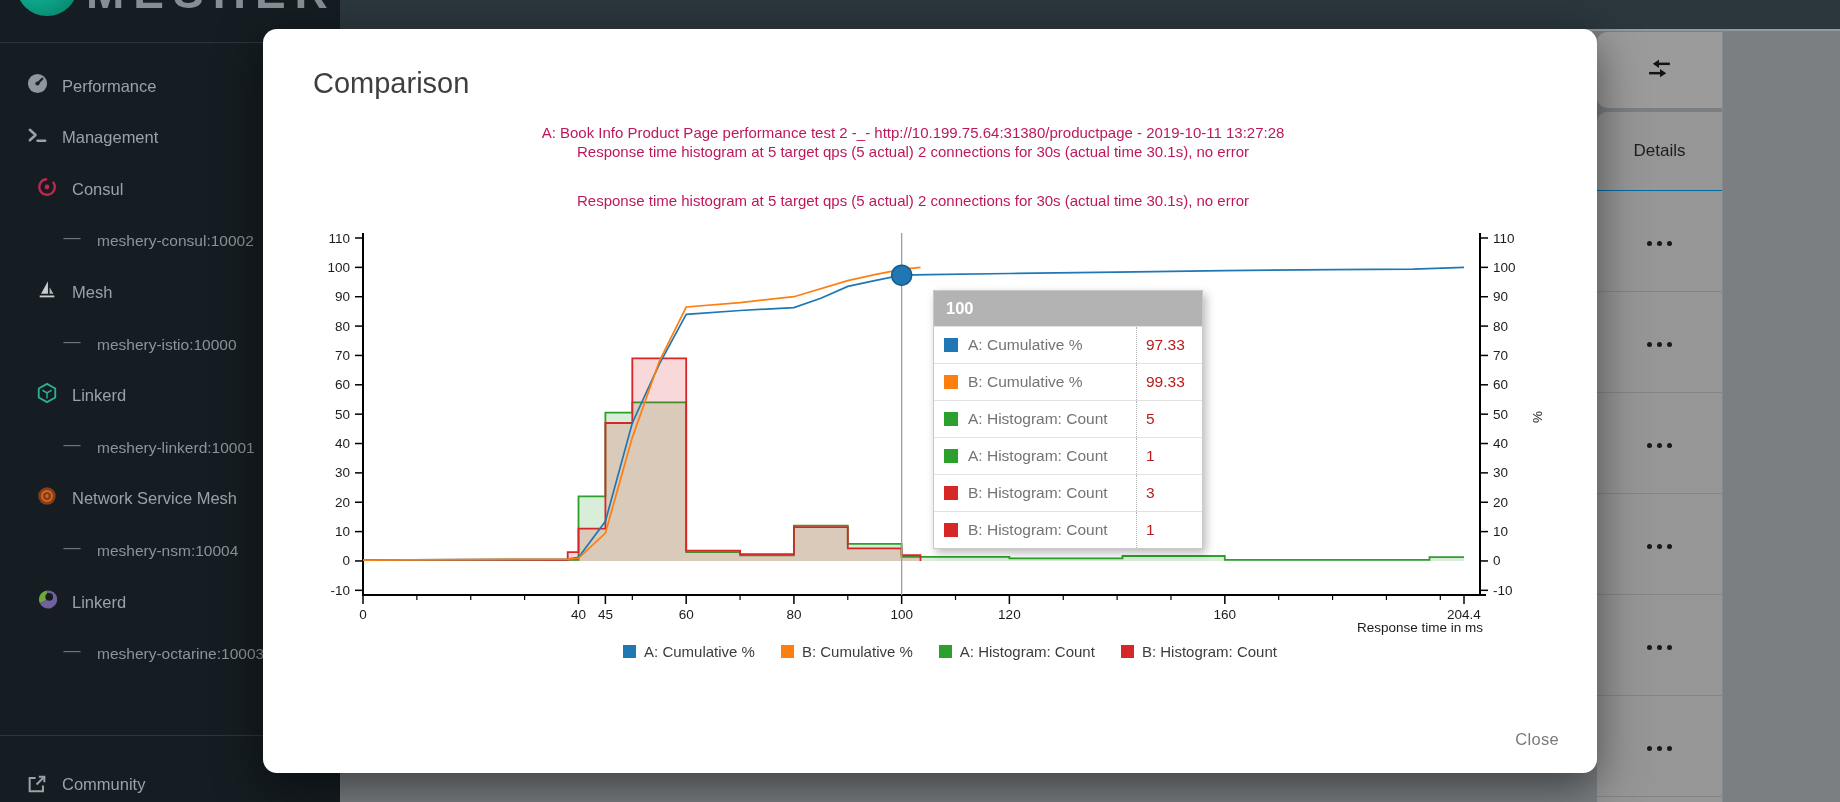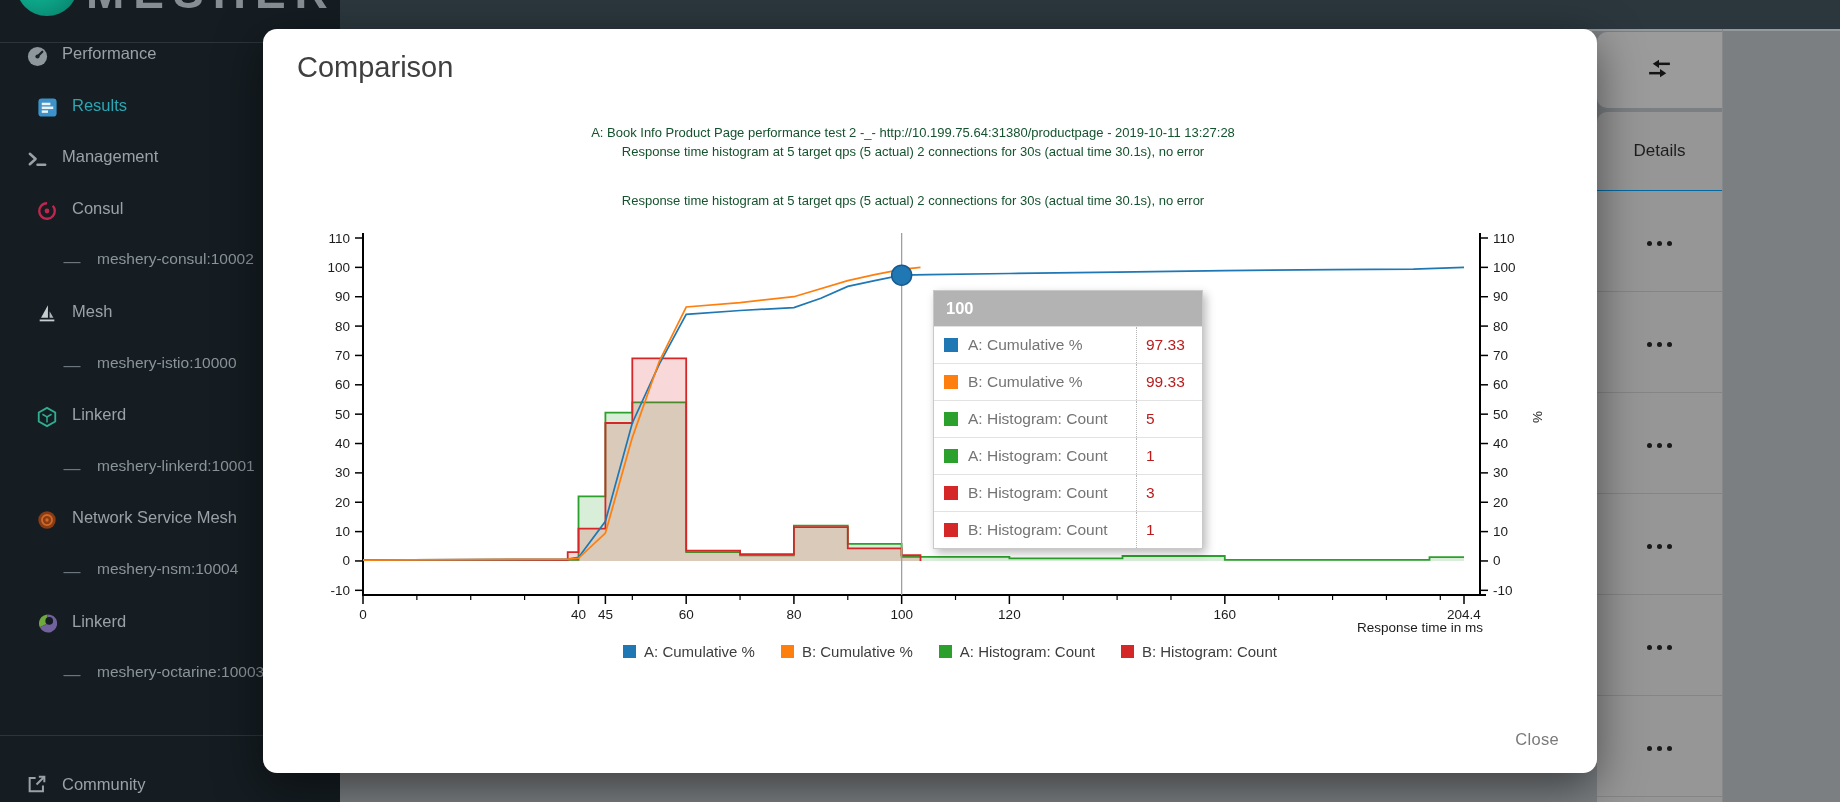--- a/index.html
+++ b/index.html
@@ -24,40 +24,40 @@
   .dot{width:5px;height:5px;border-radius:50%;background:#1a1a1a;margin:0 2.5px;display:inline-block;}
 
   
   .sidebar{position:absolute;left:0;top:0;width:340px;height:802px;background:#151d22;z-index:5;}
   .logo-row{position:relative;height:42px;border-bottom:1px solid #2b353b;overflow:hidden;}
   .logo-circle{position:absolute;left:16px;top:-46px;width:62px;height:62px;border-radius:50%;
       background:radial-gradient(circle at 35% 35%,#12c7a3,#067a66);}
   .logo-wordmark{position:absolute;left:86px;top:-31px;font-size:46px;font-weight:700;
       color:#878e93;letter-spacing:9px;line-height:46px;white-space:nowrap;}
   .nav-list{position:absolute;top:44px;left:0;width:340px;}
-  .nav-item{height:51.6px;display:flex;align-items:flex-start;gap:13px;color:#9aa2a7;
+  .nav-item{height:51.6px;display:flex;align-items:flex-end;gap:13px;color:#9aa2a7;
       font-size:16.5px;cursor:pointer;box-sizing:border-box;white-space:nowrap;}
   .nav-item .ic{width:24px;height:24px;display:flex;align-items:center;justify-content:center;flex:0 0 24px;}
   .nav-item.lvl0{padding-left:25px;}
   .nav-item.lvl1{padding-left:35px;}
   .nav-item.lvl2{padding-left:60px;font-size:15.5px;color:#8b9499;}
   .nav-item.active{color:#2ba6b4;}
   .dash{color:#717a80;font-size:17px;}
   .sidebar-divider{position:absolute;top:735px;left:0;width:340px;border-top:1px solid #2b353b;}
   .community-row{position:absolute;top:762px;left:0;width:340px;height:44px;display:flex;
       align-items:center;gap:13px;padding-left:25px;color:#9aa2a7;font-size:16.5px;
       cursor:pointer;box-sizing:border-box;}
   .community-row .ic{width:24px;height:24px;display:flex;align-items:center;justify-content:center;}
 
   
   .modal{position:absolute;left:263px;top:29px;width:1334px;height:744px;background:#fff;
       border-radius:14px;box-shadow:0 14px 45px rgba(0,0,0,.5);z-index:10;}
   .modal-title{position:absolute;left:34px;top:22px;font-size:29px;color:#3f3f3f;}
   .chart-headers{position:absolute;left:60px;top:94px;width:1180px;text-align:center;
-      color:#14532d;font-size:13px;line-height:19px;}
+      color:#be185d;font-size:15px;line-height:19px;}
   .chart-header-group{margin-bottom:30px;}
   .chart-svg{position:absolute;left:57px;top:196px;width:1260px;height:415px;}
   .chart-svg text{font-family:"Liberation Sans",sans-serif;font-size:13.5px;fill:#1c1c1c;}
   .legend{position:absolute;left:57px;top:614px;width:1260px;display:flex;justify-content:center;
       gap:26px;align-items:center;font-size:15px;color:#3d3d3d;}
   .legend-item{display:flex;align-items:center;gap:8px;cursor:pointer;}
   .legend-swatch{width:13px;height:13px;display:inline-block;}
 
   .tooltip{position:absolute;left:670px;top:261px;width:268px;background:#fff;
       border:1px solid #c9c9c9;box-shadow:3px 4px 9px rgba(0,0,0,.28);}
@@ -122,31 +122,20 @@
     <div class="nav-list" id="nav-list">
         <div class="nav-item lvl0">
           <span class="ic">
             <svg viewBox="0 0 24 24" width="23" height="23">
               <circle cx="12" cy="12" r="10" fill="#8e979c"></circle>
               <path d="M12 12 L17 7" stroke="#1b2227" stroke-width="2.4" stroke-linecap="round"></path>
               <circle cx="12" cy="12" r="2.2" fill="#1b2227"></circle>
             </svg>
           </span>
           <span>Performance</span>
-        </div>
-        <div class="nav-item lvl1 active">
-          <span class="ic">
-            <svg viewBox="0 0 24 24" width="23" height="23">
-              <rect x="2.5" y="2.5" width="19" height="19" rx="3.5" fill="#3d93c9"></rect>
-              <rect x="6" y="7" width="9" height="2.6" fill="#e8f2f8"></rect>
-              <rect x="6" y="11" width="12" height="2.6" fill="#e8f2f8"></rect>
-              <rect x="6" y="15" width="6.5" height="2.6" fill="#e8f2f8"></rect>
-            </svg>
-          </span>
-          <span>Results</span>
         </div>
         <div class="nav-item lvl0">
           <span class="ic">
             <svg viewBox="0 0 24 24" width="23" height="23">
               <path d="M4 6 L10 11.5 L4 17" stroke="#9aa2a7" stroke-width="2.6" fill="none" stroke-linecap="round" stroke-linejoin="round"></path>
               <line x1="12" y1="17.5" x2="20" y2="17.5" stroke="#9aa2a7" stroke-width="2.6" stroke-linecap="round"></line>
             </svg>
           </span>
           <span>Management</span>
         </div>
@@ -237,21 +226,21 @@
             <path d="M18.5 13.5 V20 H4 V5.5 H10.5" fill="none" stroke="#9aa2a7" stroke-width="2.2"></path>
             <path d="M14 4 H20 V10" fill="none" stroke="#9aa2a7" stroke-width="2.2"></path>
             <line x1="20" y1="4" x2="11.5" y2="12.5" stroke="#9aa2a7" stroke-width="2.2"></line>
           </svg>
         </span>
       <span>Community</span>
     </div>
   </nav>
 
   <section class="modal">
-    <h1 class="modal-title" style="margin:0;font-weight:400;">Comparison</h1>
+    <h1 class="modal-title" style="margin:16px;font-weight:400;">Comparison</h1>
 
     <div class="chart-headers" id="chart-headers">
         <div class="chart-header-group">
           <div>A: Book Info Product Page performance test 2 -_- http://10.199.75.64:31380/productpage - 2019-10-11 13:27:28</div>
           <div>Response time histogram at 5 target qps (5 actual) 2 connections for 30s (actual time 30.1s), no error</div>
         </div>
         <div class="chart-header-group">
           <div>Response time histogram at 5 target qps (5 actual) 2 connections for 30s (actual time 30.1s), no error</div>
         </div>
       </div>

